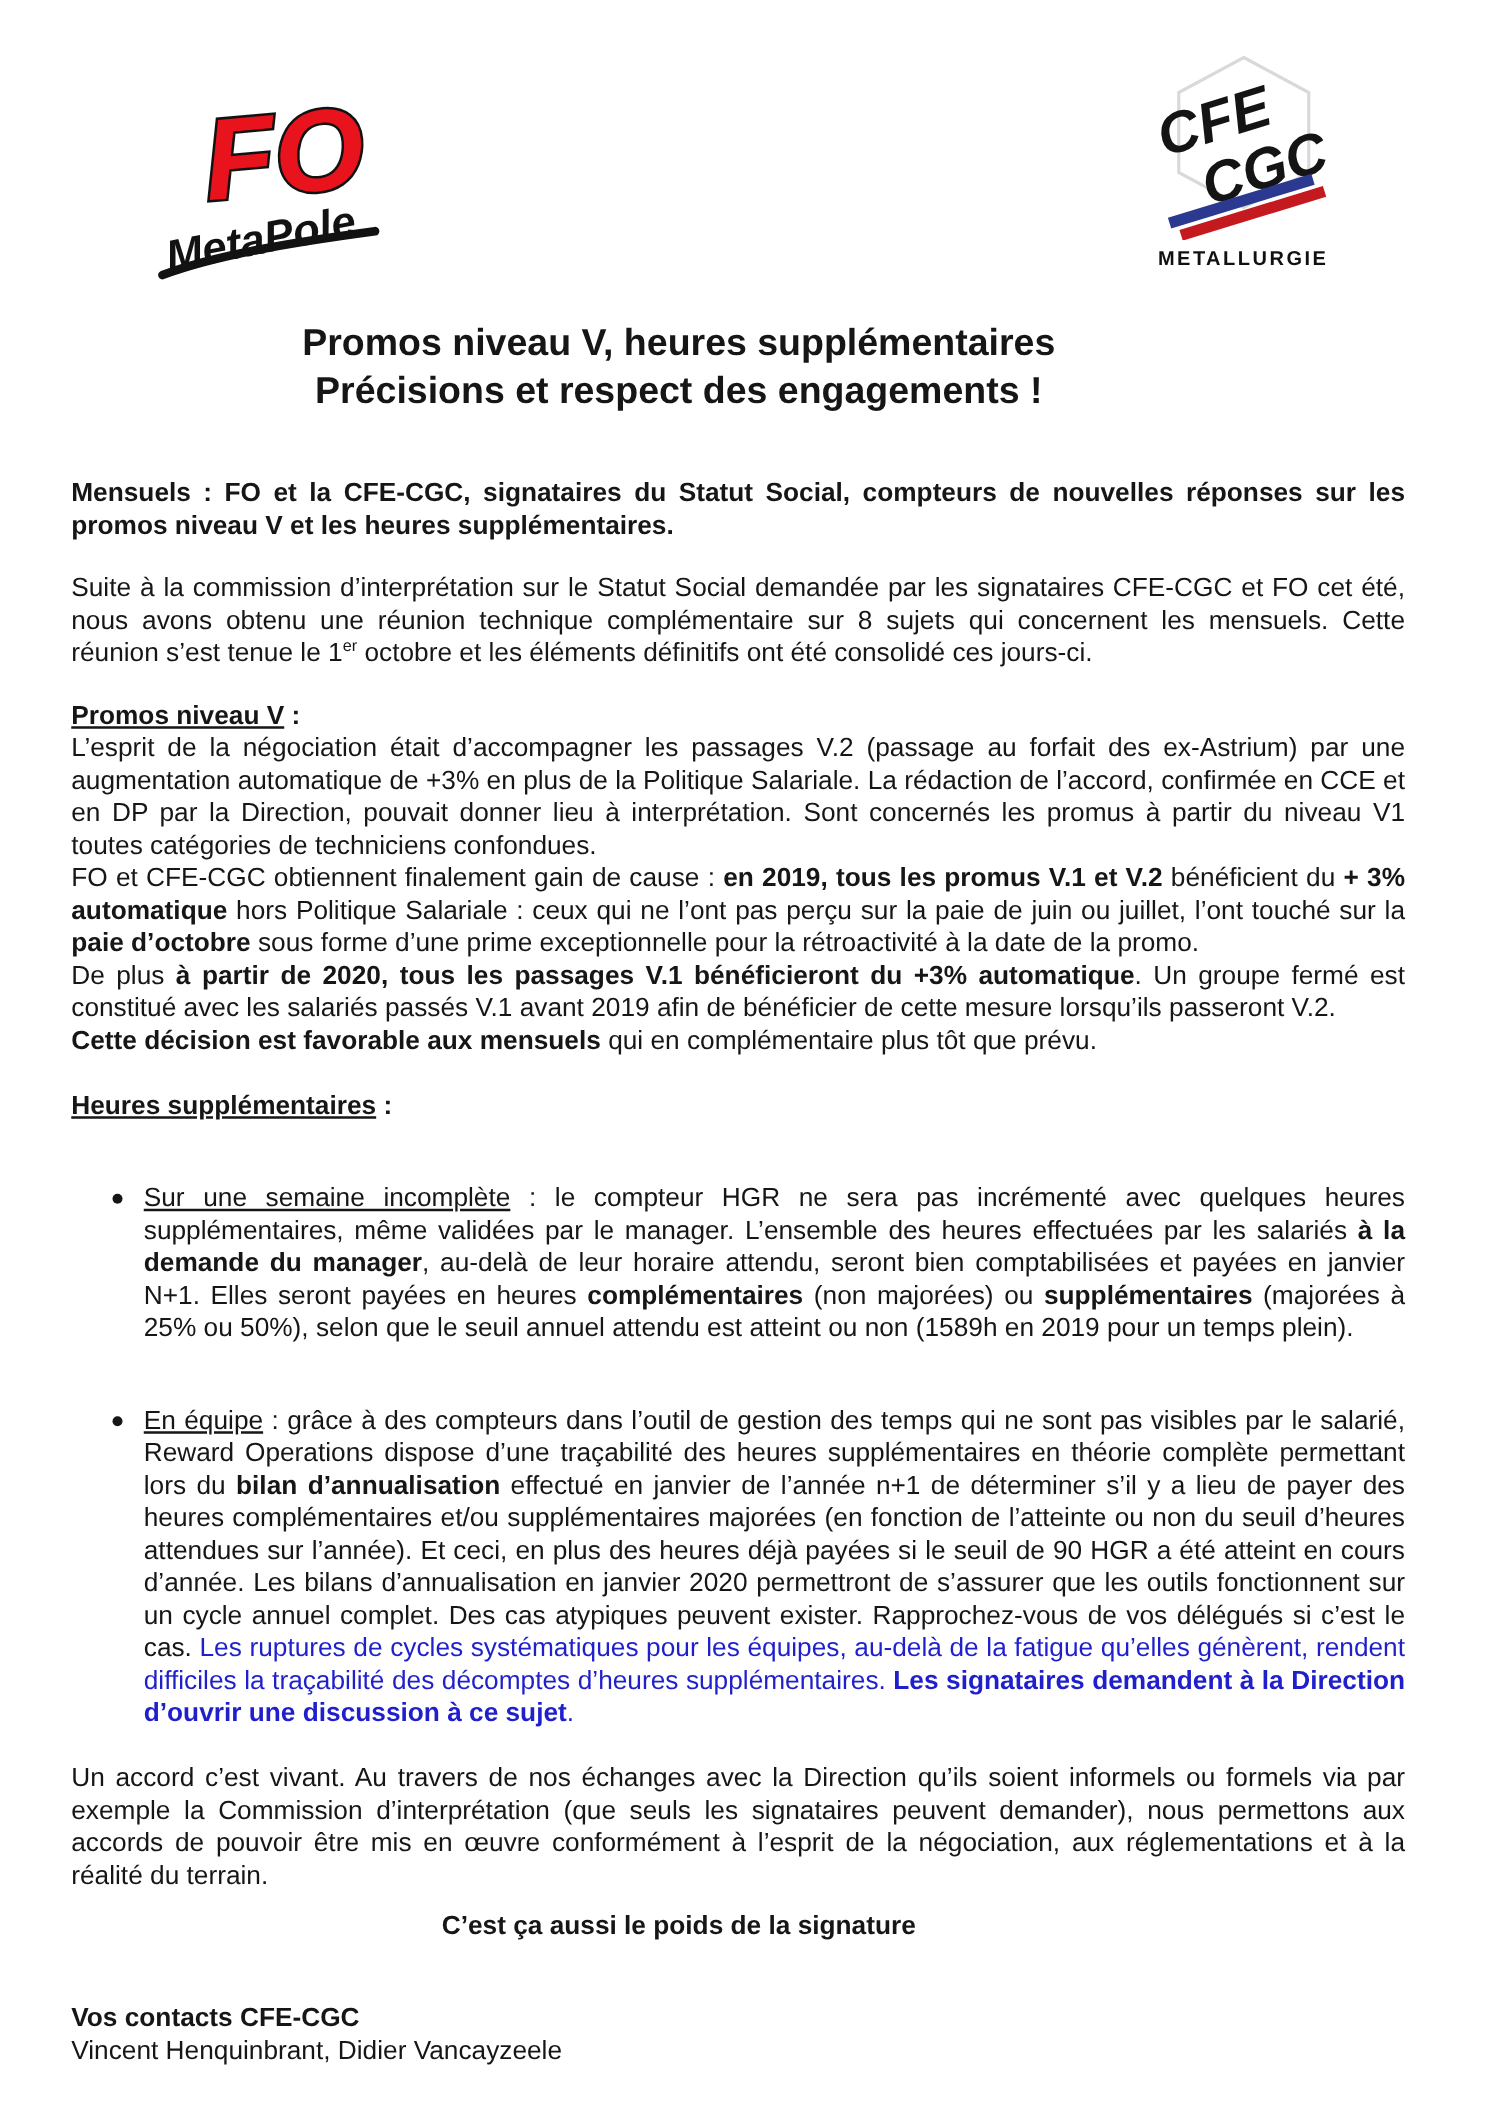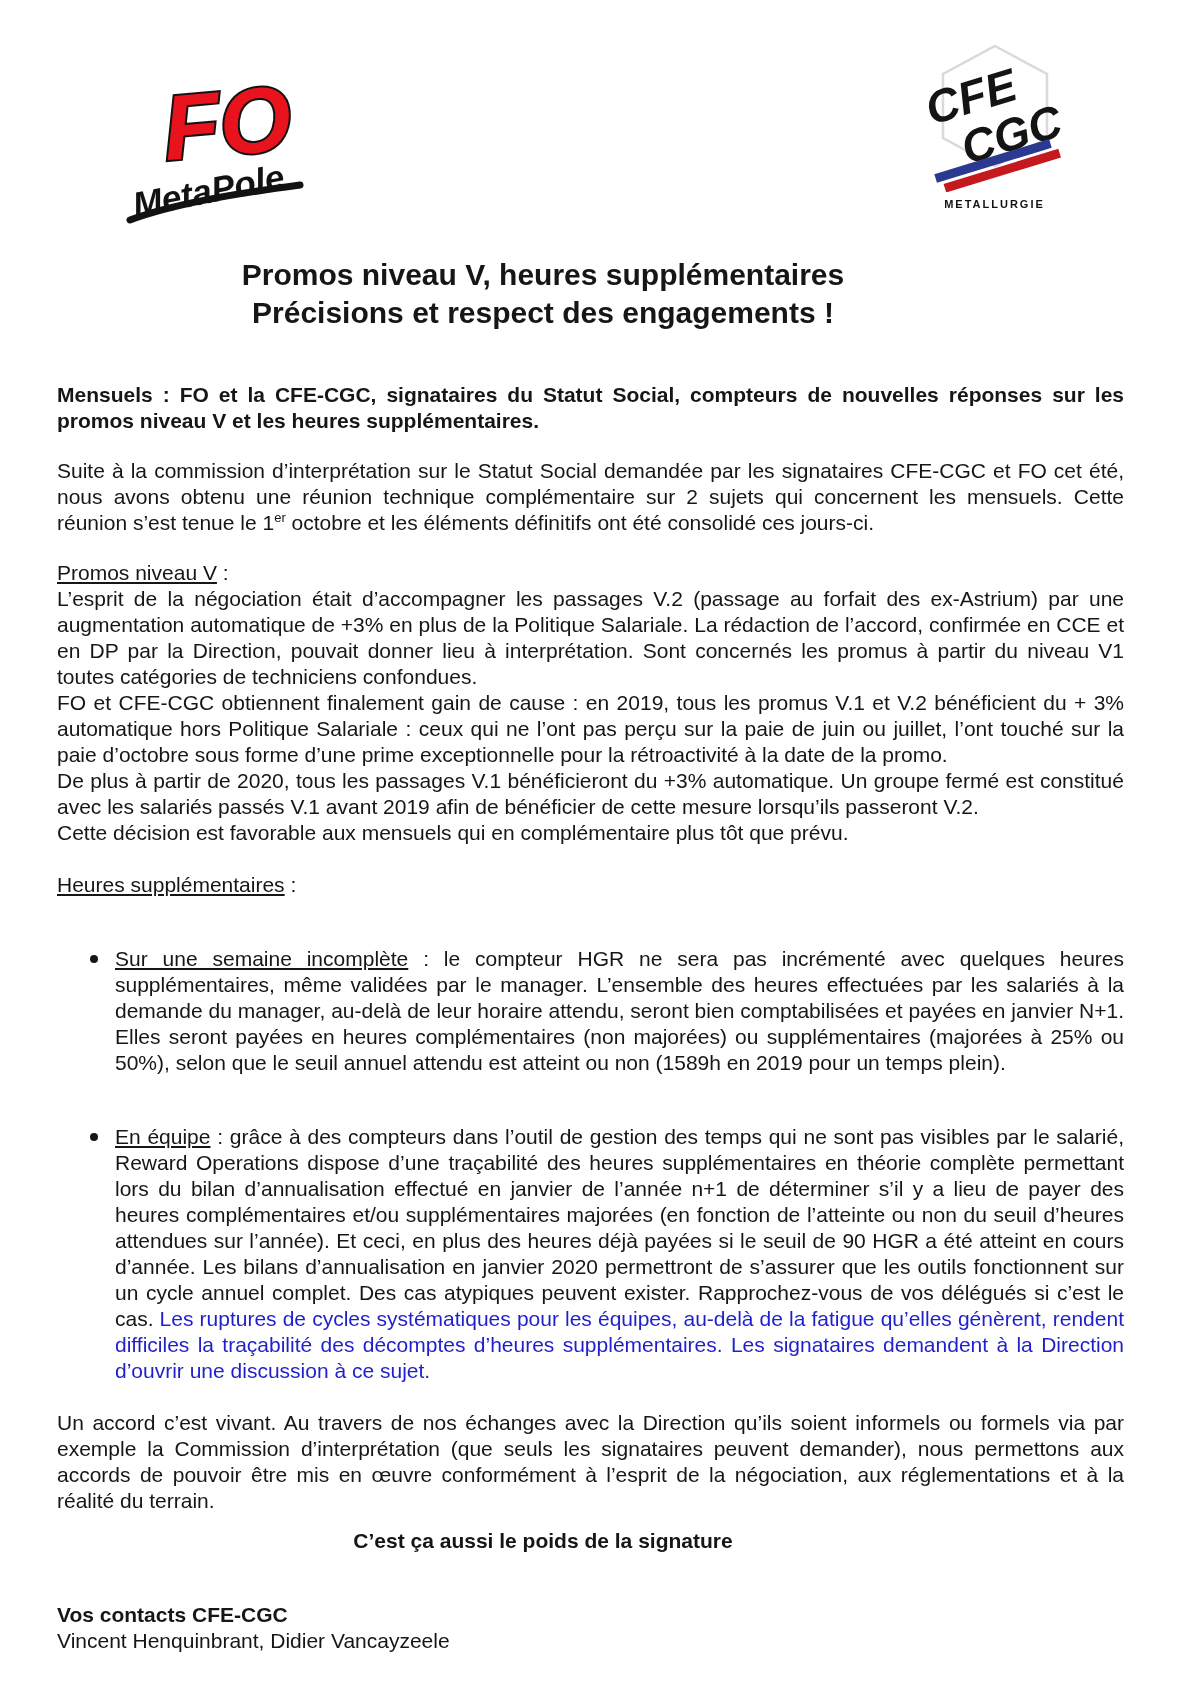--- a/index.html
+++ b/index.html
@@ -6,30 +6,30 @@
   .page{
     position:relative;
     width:1200px;height:1697px;
     background:#ffffff;
     color:#161616;
     font-family:"Liberation Sans","DejaVu Sans",sans-serif;
     overflow:hidden;
   }
   .content{padding:0 76px 0 57px;}
   p,.para{margin:0;font-size:21px;line-height:26px;text-align:justify;}
-  .b{font-weight:normal;}
+  .b{font-weight:bold;}
   .u{text-decoration:underline;}
   .sup{vertical-align:super;font-size:13px;line-height:0;}
   .blue{color:#1f1fcc;}
 
   
   .header{position:relative;height:230px;}
   .fo-logo{position:absolute;left:118px;top:52px;width:195px;height:175px;}
   .cfecgc-logo{position:absolute;left:912px;top:42px;width:165px;text-align:center;}
-  .cfecgc-caption{font-size:11px;font-weight:bold;letter-spacing:2px;color:#111;margin-top:2px;}
+  .cfecgc-caption{font-size:16px;font-weight:bold;letter-spacing:2px;color:#111;margin-top:2px;}
 
   
   .title{font-size:30px;font-weight:bold;line-height:38px;text-align:center;margin:26px 95px 0 0;}
 
   .intro{margin-top:50px;font-weight:bold;}
   .p1{margin-top:24px;}
   .h2{margin-top:24px;font-weight:bold;}
   .p6{margin-top:26px;}
 
   ul.bullets{margin:2px 0 0 0;padding:0;list-style:none;}
@@ -84,21 +84,21 @@
 
   <div class="content">
 
     <div class="title">
       <div>Promos niveau V, heures supplémentaires</div>
       <div>Précisions et respect des engagements !</div>
     </div>
 
     <p class="intro">Mensuels : FO et la CFE-CGC, signataires du Statut Social, compteurs de nouvelles réponses sur les promos niveau V et les heures supplémentaires.</p>
 
-    <p class="p1"><span>Suite à la commission d’interprétation sur le Statut Social demandée par les signataires CFE-CGC et FO cet été, nous avons obtenu une réunion technique complémentaire sur 2 sujets qui concernent les mensuels. Cette réunion s’est tenue le 1</span><span class="sup">er</span><span> octobre et les éléments définitifs ont été consolidé ces jours-ci.</span></p>
+    <p class="p1"><span>Suite à la commission d’interprétation sur le Statut Social demandée par les signataires CFE-CGC et FO cet été, nous avons obtenu une réunion technique complémentaire sur 8 sujets qui concernent les mensuels. Cette réunion s’est tenue le 1</span><span class="sup">er</span><span> octobre et les éléments définitifs ont été consolidé ces jours-ci.</span></p>
 
     <p class="h2"><span class="b u">Promos niveau V</span><span class="b"> :</span></p>
     <p>L’esprit de la négociation était d’accompagner les passages V.2 (passage au forfait des ex-Astrium) par une augmentation automatique de +3% en plus de la Politique Salariale. La rédaction de l’accord, confirmée en CCE et en DP par la Direction, pouvait donner lieu à interprétation. Sont concernés les promus à partir du niveau V1 toutes catégories de techniciens confondues.</p>
     <p><span>FO et CFE-CGC obtiennent finalement gain de cause : </span><span class="b">en 2019, tous les promus V.1 et V.2</span><span> bénéficient du </span><span class="b">+ 3% automatique</span><span> hors Politique Salariale : ceux qui ne l’ont pas perçu sur la paie de juin ou juillet, l’ont touché sur la </span><span class="b">paie d’octobre</span><span> sous forme d’une prime exceptionnelle pour la rétroactivité à la date de la promo.</span></p>
     <p><span>De plus </span><span class="b">à partir de 2020, tous les passages V.1 bénéficieront du +3% automatique</span><span>. Un groupe fermé est constitué avec les salariés passés V.1 avant 2019 afin de bénéficier de cette mesure lorsqu’ils passeront V.2.</span></p>
     <p><span class="b">Cette décision est favorable aux mensuels</span><span> qui en complémentaire plus tôt que prévu.</span></p>
 
     <p class="h2b"><span class="b u">Heures supplémentaires</span><span class="b"> :</span></p>
     <ul class="bullets">
       <li><span class="u">Sur une semaine incomplète</span><span> : le compteur HGR ne sera pas incrémenté avec quelques heures supplémentaires, même validées par le manager. L’ensemble des heures effectuées par les salariés </span><span class="b">à la demande du manager</span><span>, au-delà de leur horaire attendu, seront bien comptabilisées et payées en janvier N+1. Elles seront payées en heures </span><span class="b">complémentaires</span><span> (non majorées) ou </span><span class="b">supplémentaires</span><span> (majorées à 25% ou 50%), selon que le seuil annuel attendu est atteint ou non (1589h en 2019 pour un temps plein).</span></li>

